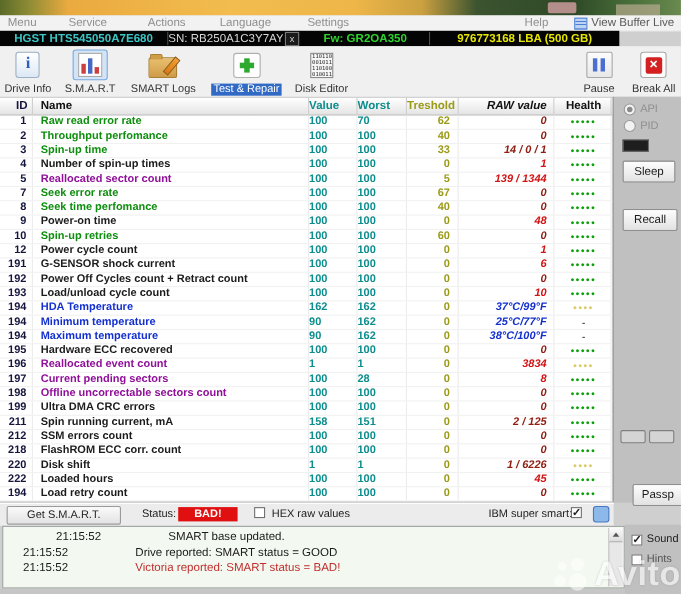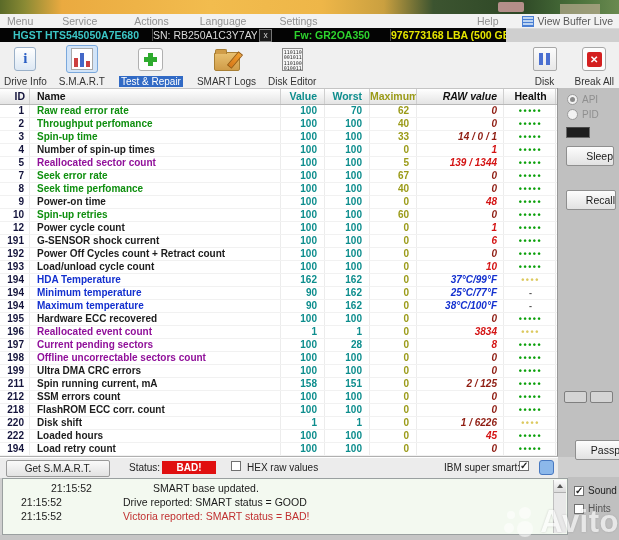--- a/index.html
+++ b/index.html
@@ -17,21 +17,21 @@
     border-bottom:1px solid #dadada;display:flex;align-items:center;font-size:10.5px;color:#8f8f8f;}
   .menu-item{cursor:default;}
   .mi-0{margin-left:7px;} .mi-1{margin-left:29px;} .mi-2{margin-left:37px;}
   .mi-3{margin-left:31px;} .mi-4{margin-left:33px;}
   .mi-help{margin-left:auto;}
   .buffer-icon{margin-left:23px;width:10px;height:9px;border:1px solid #4a7fd4;
     background:repeating-linear-gradient(180deg,#bcd4f2 0 2px,#4a7fd4 2px 3px);display:inline-block;}
   .view-buffer{margin-left:4px;margin-right:6px;color:#5a5a5a;}
 
   
-  .drivebar{position:absolute;left:0;top:28px;width:506px;height:14px;background:#040404;
+  .drivebar{position:absolute;left:0;top:28px;width:563px;height:14px;background:#040404;
     display:flex;align-items:center;font-size:10.5px;font-weight:bold;}
   .db-seg{text-align:center;white-space:nowrap;overflow:hidden;}
   .db-model{width:152px;color:#3cc6c6;}
   .db-div{width:1px;height:12px;background:#4a4a4a;}
   .db-sn{width:104px;color:#d8d8d8;font-weight:normal;}
   .db-x{width:11px;height:11px;margin:0 2px;border:1px solid #787878;background:#1a1a1a;color:#cfcfcf;
         font-size:8.5px;line-height:10px;text-align:center;font-weight:normal;}
   .db-fw{width:116px;color:#2ed42e;}
   .db-cap{flex:1;color:#e6e600;}
 
@@ -75,38 +75,38 @@
   .tablewrap{position:absolute;left:0;top:89px;width:557px;height:368px;background:#fff;border-right:1px solid #9a9a9a;}
   .thead,.trow{display:grid;grid-template-columns:30px 251px 44px 45px 47px 87px 52px;}
   .thead{height:15px;line-height:15px;background:linear-gradient(#ffffff,#e4e4e4);border-bottom:1px solid #b8b8b8;
     font-size:10.5px;font-weight:bold;color:#111;}
   .thead .cell{border-right:1px solid #cfcfcf;}
   .trow{height:12px;line-height:12px;border-bottom:1px solid #f1f1f1;font-size:10px;font-weight:bold;}
   .cell{white-space:nowrap;overflow:hidden;box-sizing:border-box;}
   .trow .cell{border-right:1px solid #ececec;}
   .c-id{text-align:right;padding-right:5px;color:#14143c;}
   .c-name{text-align:left;padding-left:7px;}
-  .c-val,.c-worst{text-align:right;padding-right:7px;color:#0d8d8d;}
+  .c-val,.c-worst{padding-right:7px;color:#0d8d8d;}
   .c-tre{text-align:right;padding-right:7px;color:#9b9b19;}
   .c-raw{text-align:right;padding-right:6px;font-style:italic;}
   .c-health{text-align:center;font-size:9px;letter-spacing:1.5px;padding-left:2px;}
   .nc-green{color:#0f8f0f;} .nc-black{color:#1c1c1c;} .nc-purple{color:#90109a;} .nc-blue{color:#1330cf;}
   .rc-dark{color:#8f1d12;} .rc-bright{color:#d41414;} .rc-blue{color:#1330cf;}
   .hg{color:#0aa00a;} .hy{color:#dcc95f;} .hd{color:#555;letter-spacing:0;}
   .thead .c-id{text-align:right;padding-right:4px;}
 
   
   .rightpanel{position:absolute;left:557px;top:88px;width:62px;height:369px;background:#c0c0c0;border-left:1px solid #989898;box-sizing:border-box;}
   .radio-row{position:absolute;left:9px;display:flex;align-items:center;gap:4px;font-size:10px;color:#8f8f8f;}
   .r-api{top:6px;} .r-pid{top:21px;}
   .radio{width:9px;height:9px;border-radius:50%;border:1px solid #9a9a9a;background:#f2f2f2;position:relative;}
   .radio.on::after{content:"";position:absolute;left:2px;top:2px;width:5px;height:5px;border-radius:50%;background:#8a8a8a;}
   .led{position:absolute;left:8px;top:39px;width:22px;height:9px;background:#1e1e1e;border:1px solid #6a6a6a;border-top-color:#4a4a4a;}
   .pbtn{position:absolute;background:linear-gradient(#fdfdfd,#e2e2e2);border:1px solid #8f8f8f;border-radius:2px;
-    font-size:10.5px;color:#1a1a1a;text-align:right;}
+    font-size:10.5px;color:#1a1a1a;text-align:center;}
   .sleep{left:8px;top:58px;width:46px;height:18px;line-height:18px;}
   .recall{left:8px;top:102px;width:48px;height:18px;line-height:18px;}
   .smallb{position:absolute;top:303px;width:21px;height:10px;background:#d4d4d4;border:1px solid #7f7f7f;border-radius:2px;
     font-size:5px;color:#808080;line-height:9px;text-align:center;overflow:hidden;}
   .sb1{left:6px;} .sb2{left:32px;}
   .passp{left:17px;top:352px;width:44px;height:18px;line-height:18px;}
 
   
   .statusbar{position:absolute;left:0;top:457px;width:558px;height:20px;background:#ececec;
     border-top:1px solid #ffffff;box-shadow:0 -1px 0 #b0b0b0;font-size:10px;color:#222;}
@@ -187,66 +187,66 @@
     <div class="tb-btn b-smart">
       <div class="tb-iconbox sel">
           <div class="ic-chart">
             <i class="bar1"></i>
             <i class="bar2"></i>
             <i class="bar3"></i>
           </div>
         </div>
       <div class="tb-label">S.M.A.R.T</div>
     </div>
-    <div class="tb-btn b-test">
-      <div class="tb-iconbox">
-          <div class="ic-aid"></div>
-        </div>
-      <div class="tb-label sel">Test &amp; Repair</div>
-    </div>
     <div class="tb-btn b-logs">
       <div class="tb-iconbox">
           <div class="ic-folder">
             <span class="pencil"></span>
           </div>
         </div>
       <div class="tb-label">SMART Logs</div>
+    </div>
+    <div class="tb-btn b-test">
+      <div class="tb-iconbox">
+          <div class="ic-aid"></div>
+        </div>
+      <div class="tb-label sel">Test &amp; Repair</div>
     </div>
     <div class="tb-btn b-editor">
       <div class="tb-iconbox">
           <div class="ic-bits">110110 001011 110100 010011</div>
         </div>
       <div class="tb-label">Disk Editor</div>
     </div>
     <div class="tb-btn b-pause">
       <div class="tb-iconbox">
           <div class="ic-pause">
             <i></i>
             <i></i>
           </div>
         </div>
-      <div class="tb-label">Disk</div>
+      <div class="tb-label">Pause</div>
     </div>
     <div class="tb-btn b-break">
       <div class="tb-iconbox">
           <div class="ic-break">
             <div class="xsq">✕</div>
           </div>
         </div>
       <div class="tb-label">Break All</div>
     </div>
   </div>
 
   <div class="tablewrap">
     <div class="thead">
       <div class="cell c-id">ID</div>
       <div class="cell c-name">Name</div>
       <div class="cell c-val">Value</div>
       <div class="cell c-worst">Worst</div>
-      <div class="cell c-tre">Maximum</div>
+      <div class="cell c-tre">Treshold</div>
       <div class="cell c-raw">RAW value</div>
       <div class="cell c-health" style="letter-spacing:0;font-size:10.5px;">Health</div>
     </div>
     <div id="smart-rows">
         <div class="trow">
           <div class="cell c-id">1</div>
           <div class="cell c-name nc-green">Raw read error rate</div>
           <div class="cell c-val">100</div>
           <div class="cell c-worst">70</div>
           <div class="cell c-tre">62</div>

